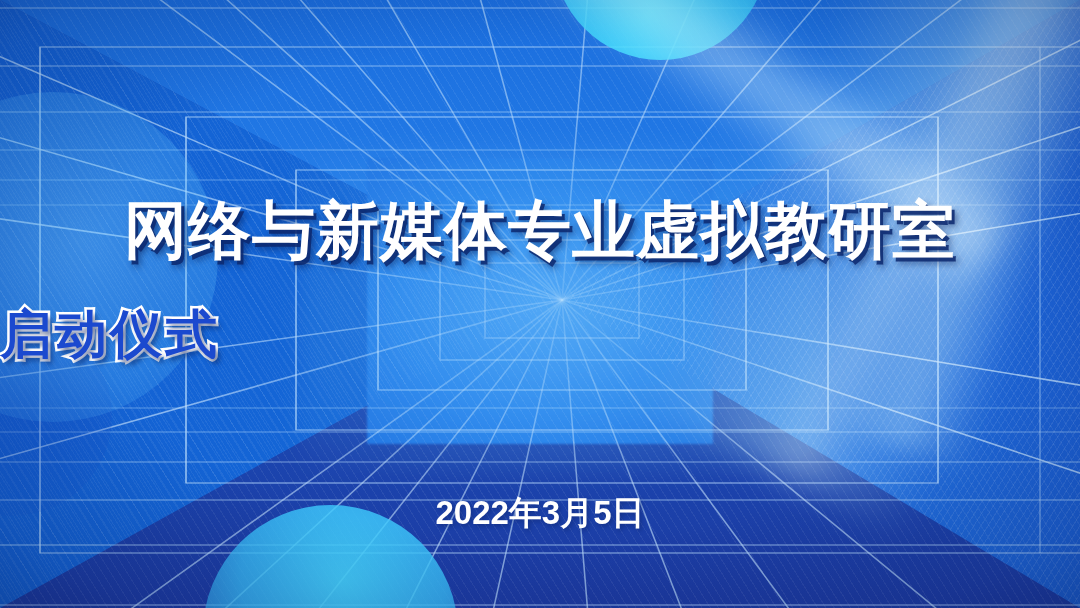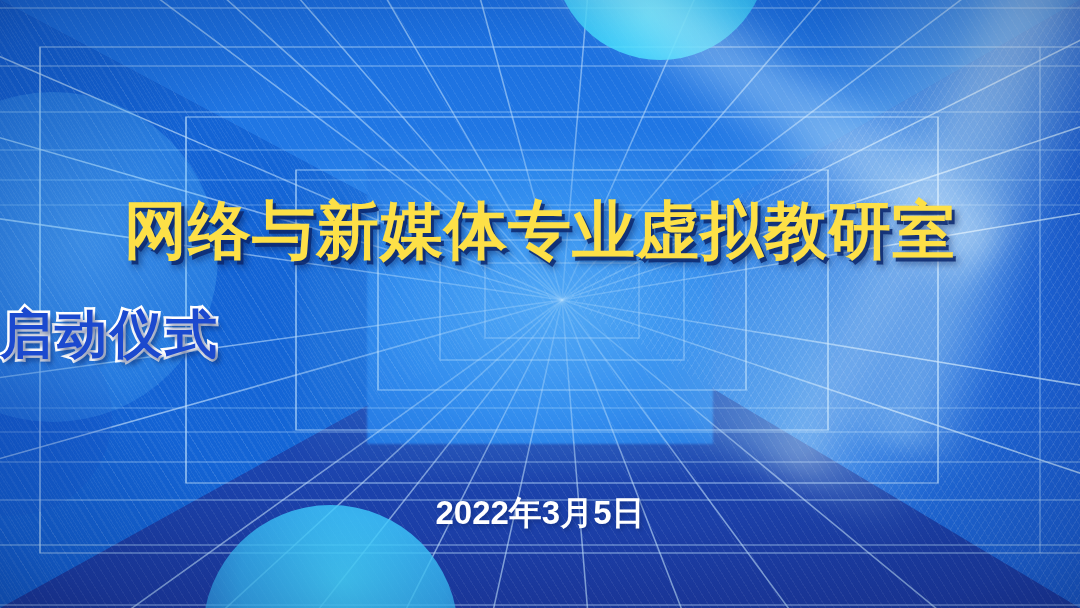--- a/index.html
+++ b/index.html
@@ -168,21 +168,21 @@
   }
   .headline {
     position: absolute;
     top: 199px;
     left: 0; right: 0;
     text-align: center;
     font-size: 63px;
     font-weight: 700;
     line-height: 1;
     letter-spacing: 1px;
-    color: #fde047;
+    color: #ffffff;
     text-shadow:
       3px 4px 0 rgba(12,40,110,.85),
       5px 6px 7px rgba(8,28,82,.55);
     white-space: nowrap;
   }
   .subhead {
     position: absolute;
     top: 308px;
     left: 0; right: 0;
     text-align: left;

